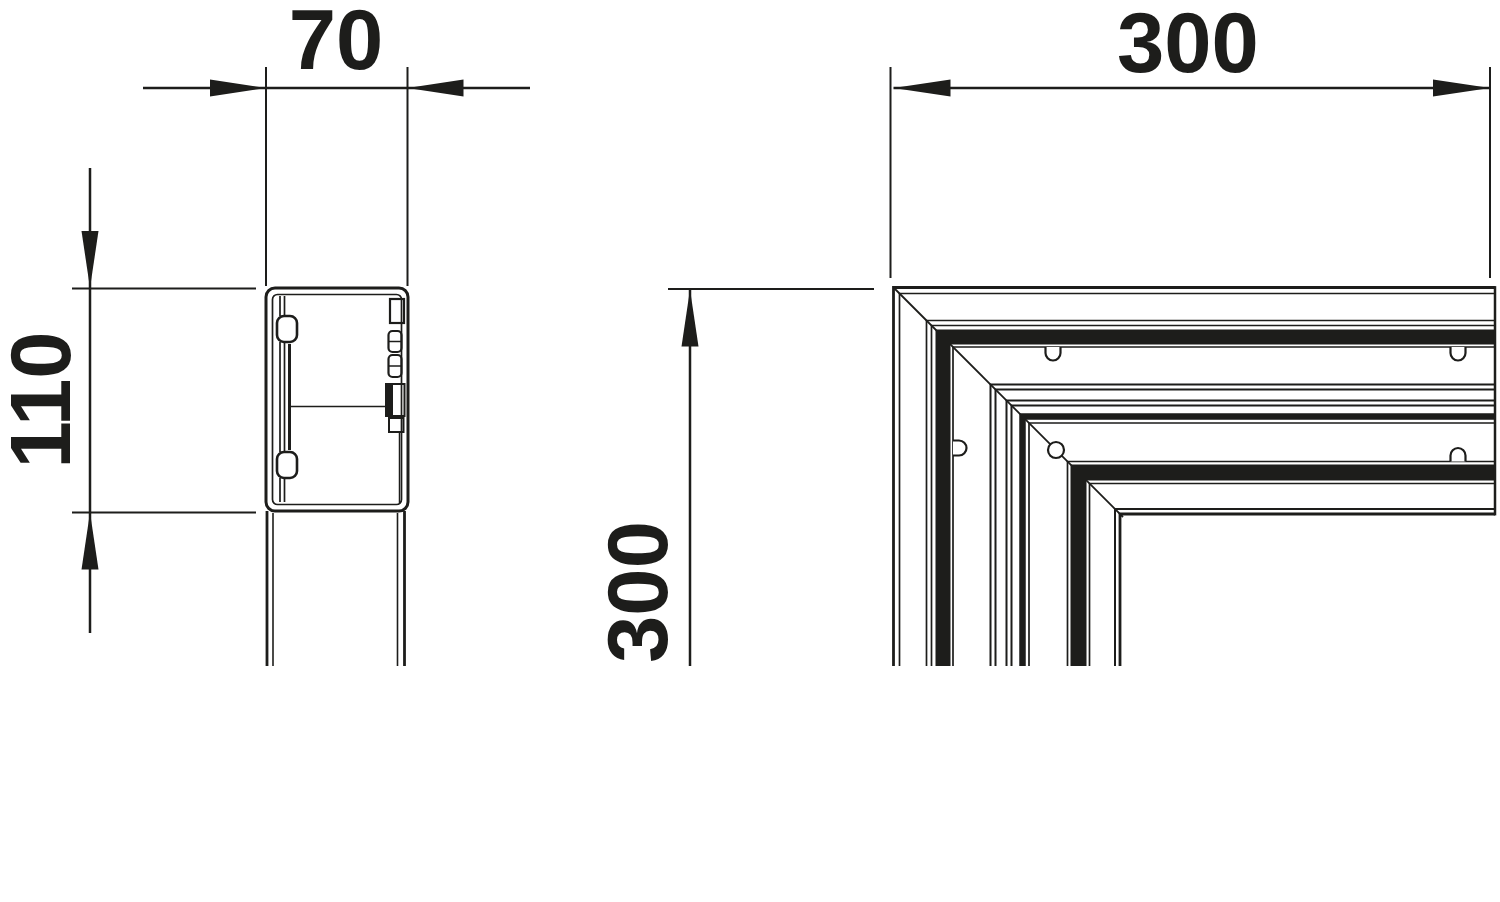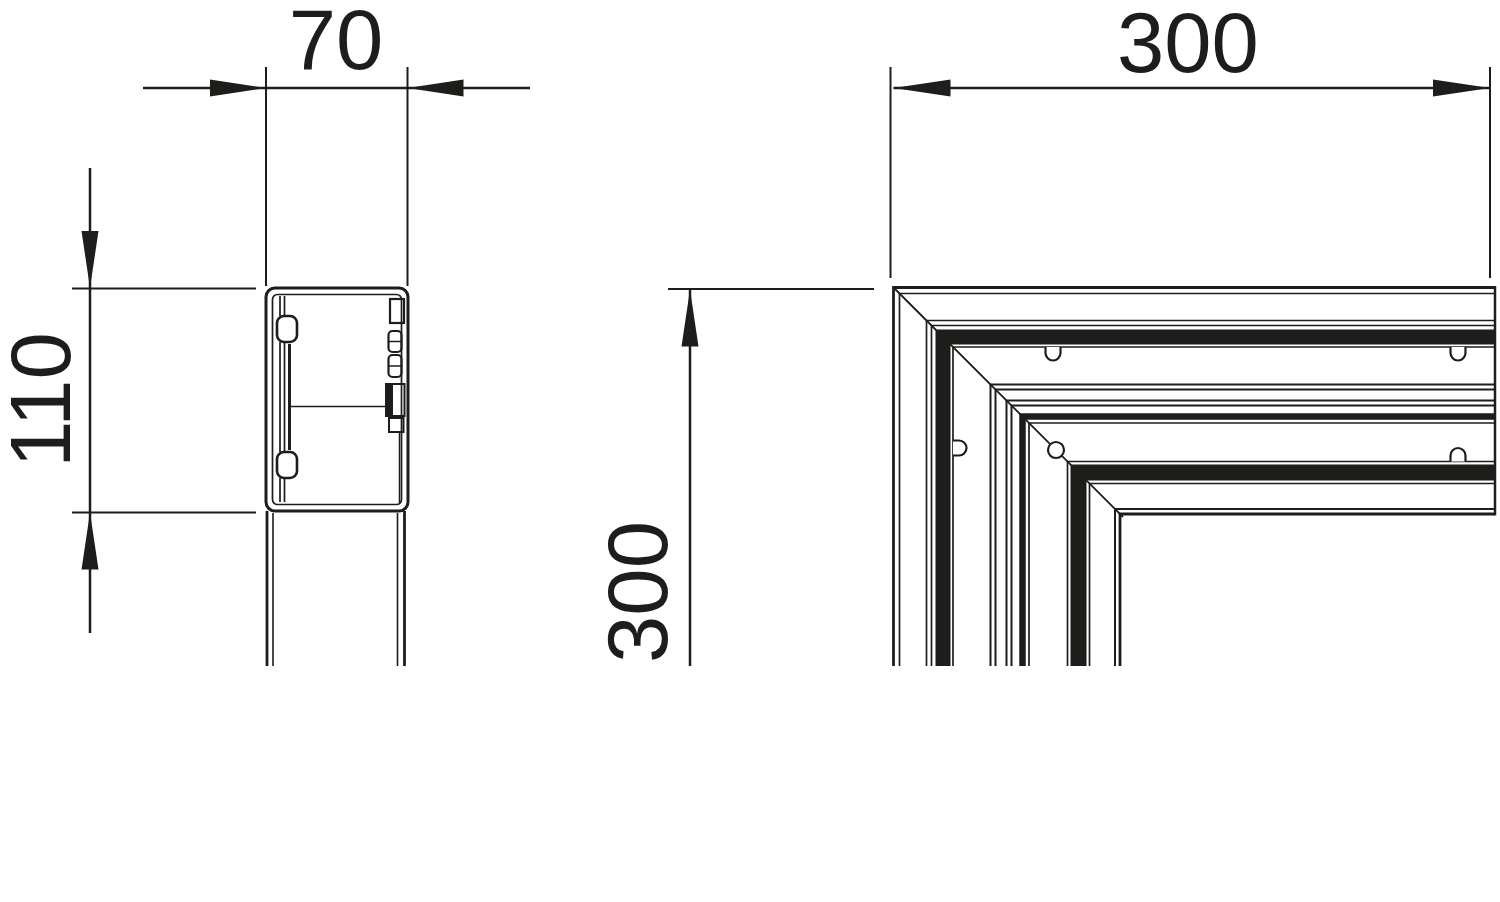--- a/index.html
+++ b/index.html
@@ -1,17 +1,17 @@
 <!DOCTYPE html>
 <html style="--line: #1d1d1b; --bg: #ffffff;"><head>
 <meta charset="utf-8">
 <style>
   :root { --line:#1d1d1b; --bg:#ffffff; }
   html,body { margin:0; padding:0; background:var(--bg); }
-  .stage { width:1500px; height:666px; position:relative; background:var(--bg); }
+  .stage { width:1500px; height:666px; position:relative; background:var(--bg);font-weight:bold; }
   svg { display:block; }
   .s { stroke:var(--line); fill:none; }
   .f { fill:var(--line); stroke:none; }
   .w { stroke:var(--line); fill:#ffffff; }
   text.dim {
     font-family:"Liberation Sans","DejaVu Sans",sans-serif;
     font-size:85px;
     fill:var(--line);
     text-anchor:middle;
   }

